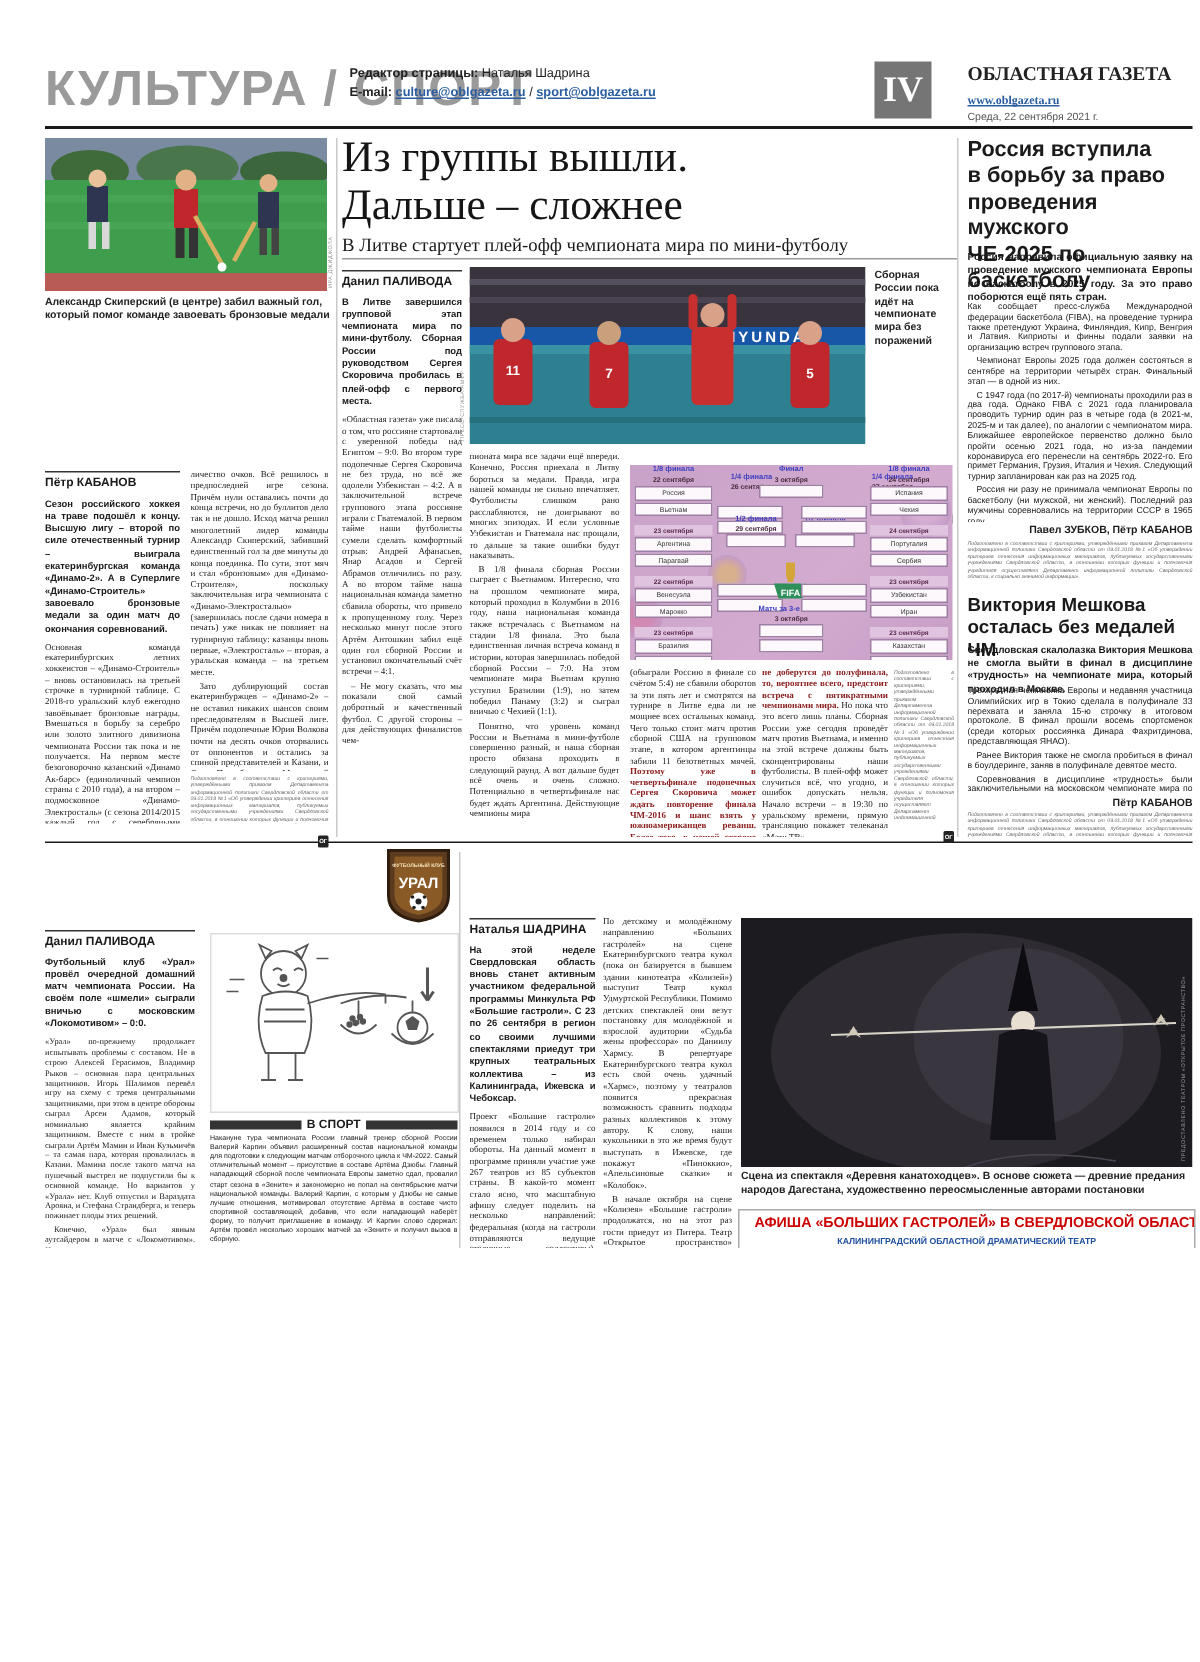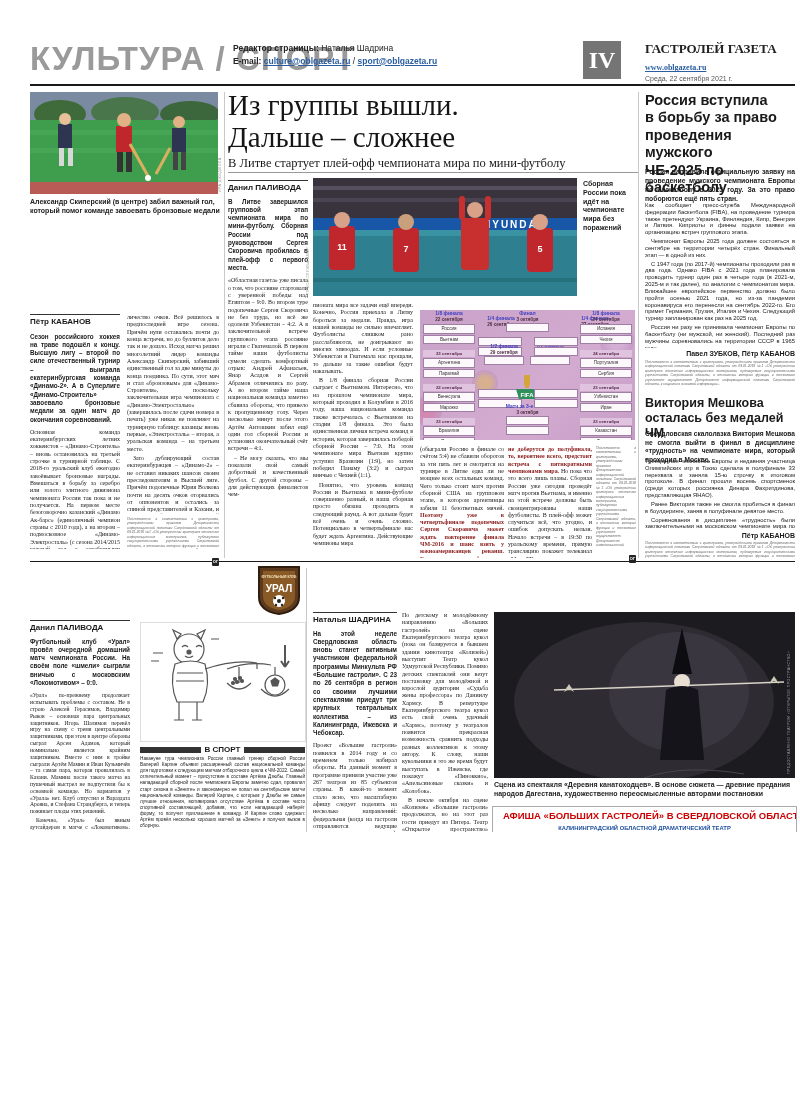--- a/index.html
+++ b/index.html
@@ -57,21 +57,21 @@
 
   <div class="abs sectionTitle" style="left:30px;top:42px;">КУЛЬТУРА / СПОРТ</div>
   <div class="abs" style="left:233px;top:42px;width:330px;">
     <div class="edline"><b>Редактор страницы:</b> <span>Наталья Шадрина</span></div>
     <div class="edline"><b>E-mail:</b>
       <a class="link">culture@oblgazeta.ru</a><span> / </span><a class="link">sport@oblgazeta.ru</a>
     </div>
   </div>
   <div class="abs pagebox" style="left:583px;top:41px;width:38px;height:38px;">IV</div>
   <div class="abs" style="left:645px;top:42px;width:150px;">
-    <div class="paper">ГАСТРОЛЕЙ ГАЗЕТА</div>
+    <div class="paper">ОБЛАСТНАЯ ГАЗЕТА</div>
     <div><a class="link" style="font-size:8px;">www.oblgazeta.ru</a></div>
     <div style="font:7px/1.4 'Liberation Sans',sans-serif;color:#555;">Среда, 22 сентября 2021 г.</div>
   </div>
   <div class="abs hrule" style="left:30px;top:84px;width:765px;height:2px;"></div>
 
   <div class="abs vrule" style="left:224px;top:92px;height:466px;"></div>
   <div class="abs vrule" style="left:638px;top:92px;height:466px;"></div>
   <div class="abs hrule" style="left:30px;top:561px;width:765px;height:1px;"></div>
   <div class="abs vrule" style="left:306px;top:568px;height:500px;"></div>
 

